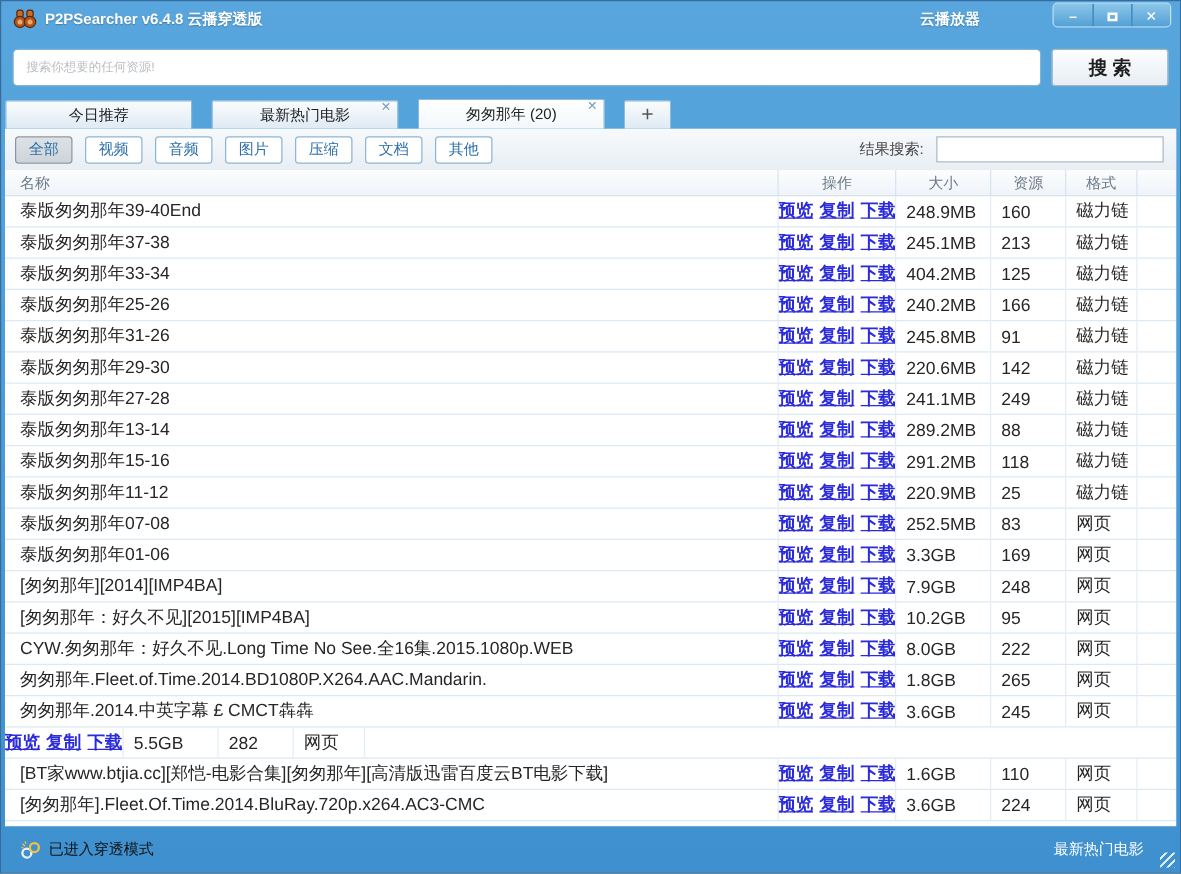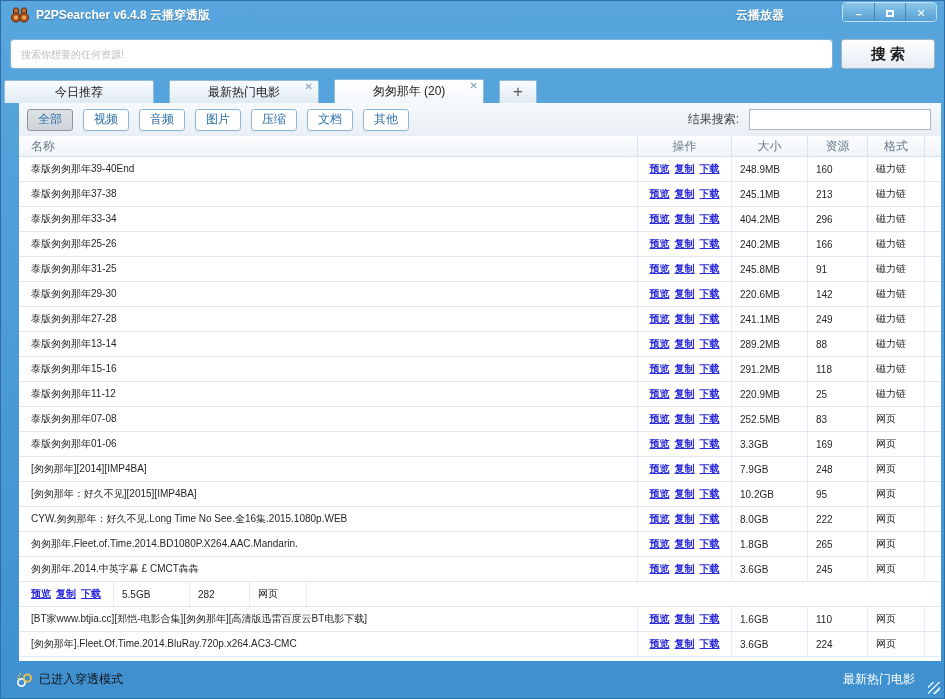--- a/index.html
+++ b/index.html
@@ -27,41 +27,41 @@
   .tabbar{height:24px;display:flex;align-items:flex-end;padding-left:0;flex:0 0 auto;gap:15px;}
   .tab{position:relative;width:150px;height:23px;display:flex;align-items:center;justify-content:center;
     background:linear-gradient(#fafcfe,#dfeaf3);border:1px solid #8fbbdd;border-bottom:none;border-radius:2px 2px 0 0;
     font-size:12px;color:#222;cursor:pointer;}
   .tab.active{background:linear-gradient(#ffffff,#f3f7fb);height:24px;}
   .tabclose{position:absolute;right:5px;top:0px;font-size:10px;color:#7a9cb8;line-height:12px;cursor:pointer;}
   .tab-new{width:38px;height:23px;display:flex;align-items:center;justify-content:center;
     background:linear-gradient(#fafcfe,#dfeaf3);border:1px solid #8fbbdd;border-bottom:none;border-radius:2px 2px 0 0;
     font-size:17px;color:#555;cursor:pointer;}
   
-  .content{flex:1;background:#fff;display:flex;flex-direction:column;overflow:hidden;margin-left:15px;}
+  .content{flex:1;background:#fff;display:flex;flex-direction:column;overflow:hidden;}
   .filterrow{height:33px;flex:0 0 auto;display:flex;align-items:center;padding:0 10px 0 8px;
     background:linear-gradient(#f7fafc,#e8eef4);gap:10px;}
   .filterbtn{min-width:44px;height:22px;padding:0 10px;border:1px solid #8fb5d5;border-radius:3px;background:#fff;
     color:#2c6fa8;font-size:12px;cursor:pointer;display:flex;align-items:center;justify-content:center;}
   .filterbtn.selected{background:linear-gradient(#dde1e5,#ced4d9);border-color:#8a959e;}
   .result-label{margin-left:auto;font-size:12px;color:#444;}
   .resultinput{width:182px;height:21px;border:1px solid #a8b8c8;font-size:12px;padding:0 5px;outline:none;}
   
   .thead{height:21px;flex:0 0 auto;display:flex;background:linear-gradient(#fcfdfe,#eff4f9);
     border-bottom:1px solid #d5e2ee;font-size:12px;color:#6a7a88;align-items:center;}
   .th{height:100%;display:flex;align-items:center;justify-content:center;}
   .th + .th{border-left:1px solid #d8e4ef;}
   .col-name{width:618px;justify-content:flex-start;padding-left:12px;}
   .col-ops{width:94px;}
   .col-size{width:76px;}
   .col-res{width:60px;}
   .col-fmt{width:57px;}
   .col-extra{flex:1;}
   .tbody{flex:1;}
-  .trow{height:25px;display:flex;align-items:center;border-bottom:1px solid #dce9f4;font-size:10px;color:#262626;}
+  .trow{height:25px;display:flex;align-items:center;border-bottom:1px solid #dce9f4;font-size:14px;color:#262626;}
   .td{height:100%;display:flex;align-items:center;overflow:hidden;white-space:nowrap;}
   .td + .td{border-left:1px solid #e4edf6;}
   .td.col-name{padding-left:12px;}
   .td.col-ops{justify-content:center;gap:5px;}
   .td.col-size,.td.col-res,.td.col-fmt{justify-content:flex-start;padding-left:8px;}
   a.oplink{color:#2b2bdb;text-decoration:underline;cursor:pointer;font-weight:bold;}
   
   .statusbar{height:37px;flex:0 0 auto;display:flex;align-items:center;padding:0 12px;font-size:12px;color:#111;}
   .status-icon{margin-right:6px;display:inline-flex;}
   .status-right{margin-left:auto;color:#fff;margin-right:14px;}
@@ -169,38 +169,38 @@
           <div class="td col-extra"></div>
         </div>
         <div class="trow">
           <div class="td col-name">泰版匆匆那年33-34</div>
           <div class="td col-ops">
             <a class="oplink">预览</a>
             <a class="oplink">复制</a>
             <a class="oplink">下载</a>
           </div>
           <div class="td col-size">404.2MB</div>
-          <div class="td col-res">296</div>
+          <div class="td col-res">125</div>
           <div class="td col-fmt">磁力链</div>
           <div class="td col-extra"></div>
         </div>
         <div class="trow">
           <div class="td col-name">泰版匆匆那年25-26</div>
           <div class="td col-ops">
             <a class="oplink">预览</a>
             <a class="oplink">复制</a>
             <a class="oplink">下载</a>
           </div>
           <div class="td col-size">240.2MB</div>
           <div class="td col-res">166</div>
           <div class="td col-fmt">磁力链</div>
           <div class="td col-extra"></div>
         </div>
         <div class="trow">
-          <div class="td col-name">泰版匆匆那年31-25</div>
+          <div class="td col-name">泰版匆匆那年31-26</div>
           <div class="td col-ops">
             <a class="oplink">预览</a>
             <a class="oplink">复制</a>
             <a class="oplink">下载</a>
           </div>
           <div class="td col-size">245.8MB</div>
           <div class="td col-res">91</div>
           <div class="td col-fmt">磁力链</div>
           <div class="td col-extra"></div>
         </div>

